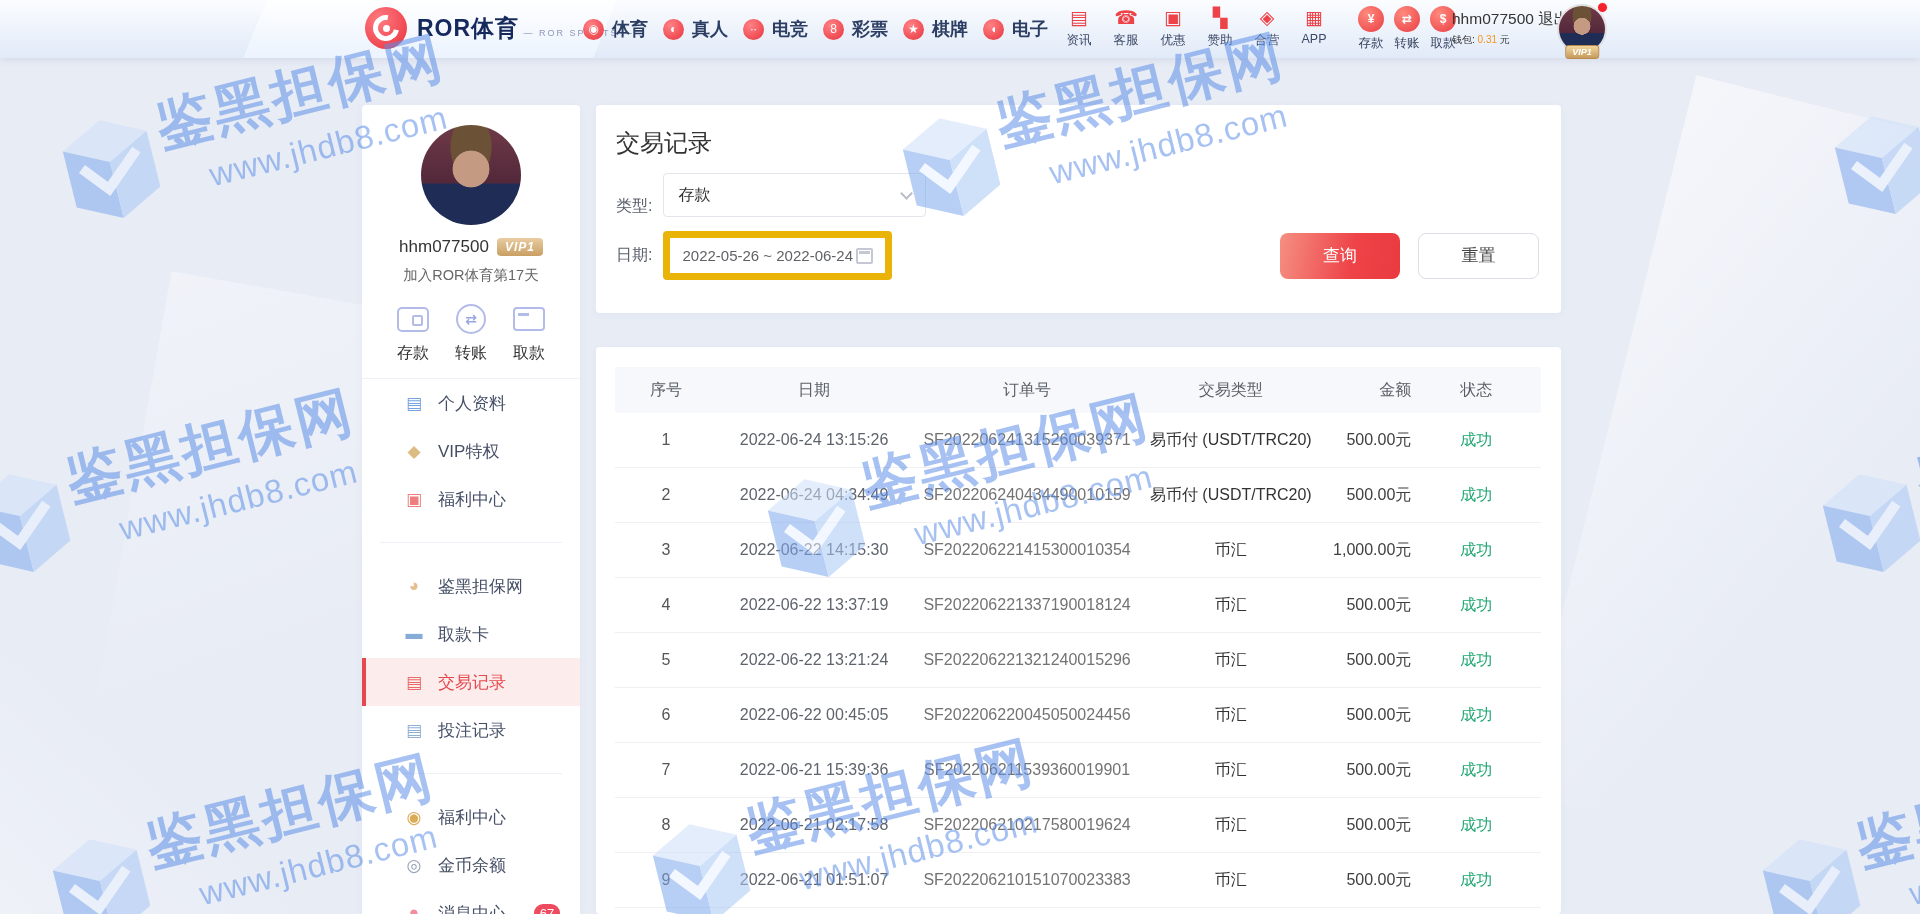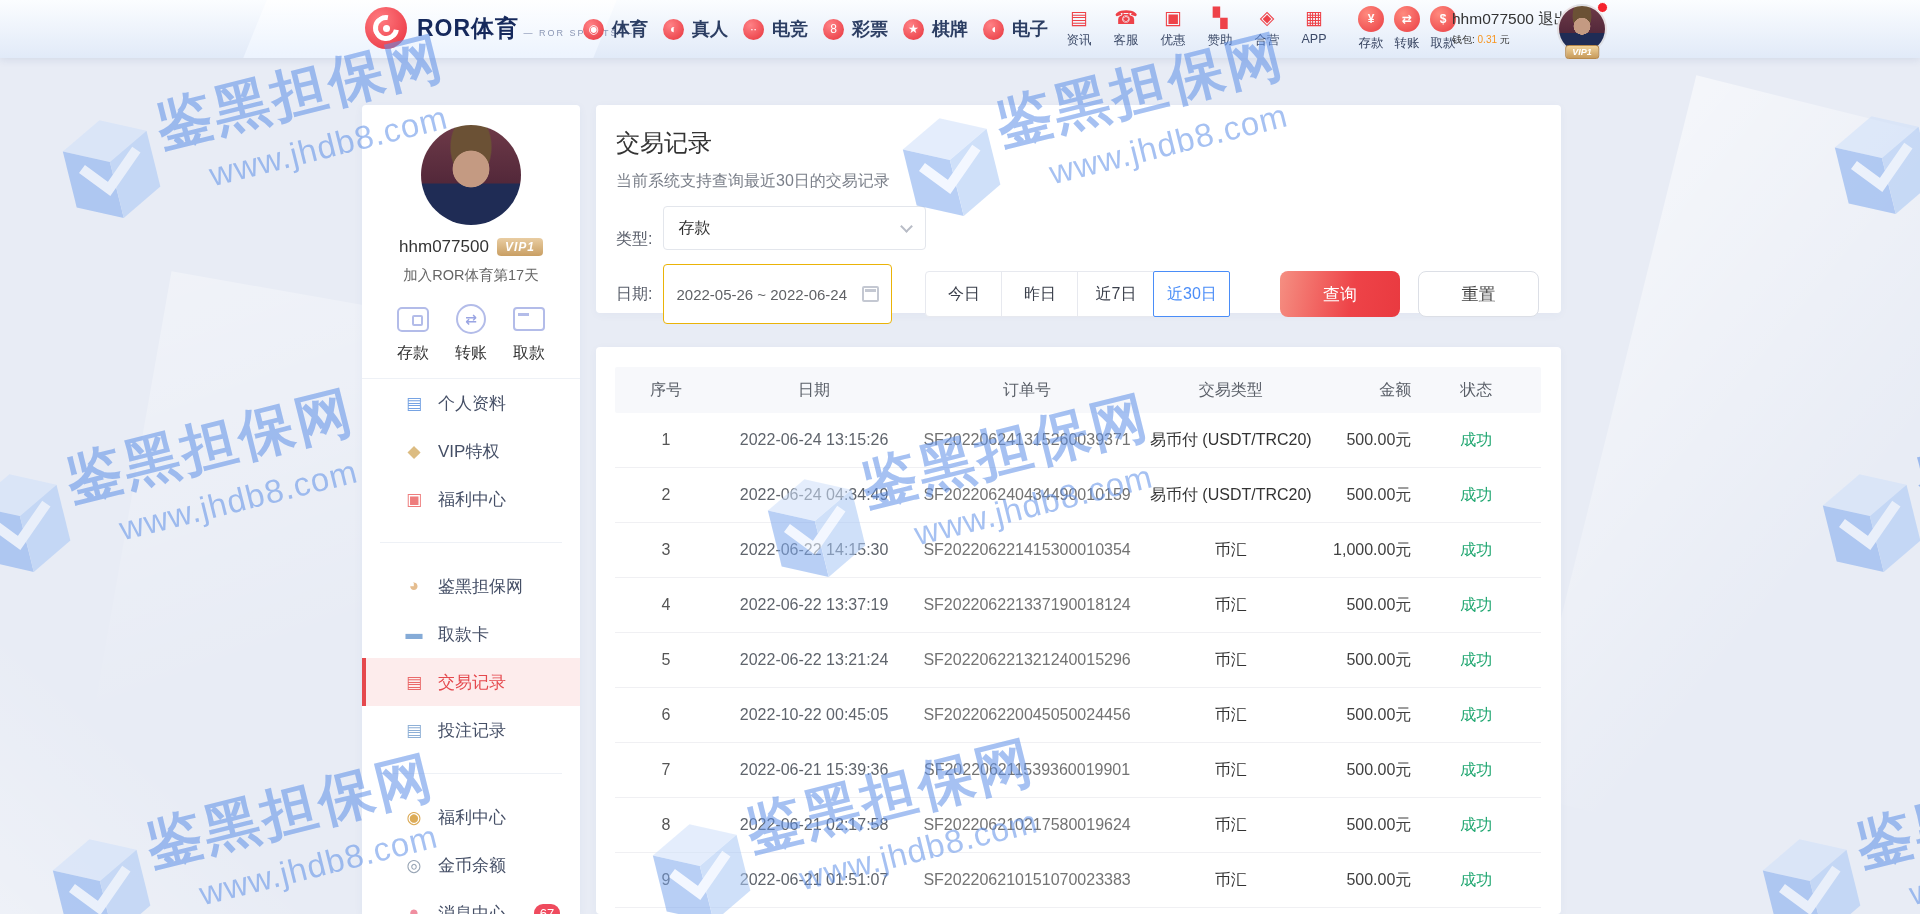--- a/index.html
+++ b/index.html
@@ -120,21 +120,21 @@
   .page-title{font-size:24px;color:#333;font-weight:normal}
   .page-sub{margin-top:12px;font-size:16px;color:#7a7f89}
   .filter-row1{margin-top:14px;display:flex;align-items:flex-end}
   .filter-row2{margin-top:14px;display:flex;align-items:center}
   .flabel{font-size:16px;color:#5a5f6b;margin-right:11px;white-space:nowrap}
   .select{width:263px;height:44px;border:1px solid #e3e6ec;border-radius:4px;background:#fff;
     display:flex;align-items:center;justify-content:space-between;padding:0 14px;
     font-size:16px;color:#333;cursor:pointer}
   .chev{width:9px;height:9px;border-right:2px solid #b8bcc6;border-bottom:2px solid #b8bcc6;
     transform:rotate(45deg);margin-top:-4px}
-  .dateinput{width:229px;height:60px;border:1px solid #eab308;border-radius:4px;background:#fff;
+  .dateinput{width:229px;height:49px;border:7px solid #eab308;border-radius:4px;background:#fff;
     display:flex;align-items:center;justify-content:space-between;padding:16px 12px;
     font-size:15px;color:#606266;cursor:text;white-space:nowrap}
   .cal{width:17px;height:16px;border:2px solid #c4c8d2;border-radius:2px;position:relative;flex:0 0 auto}
   .cal::before{content:"";position:absolute;top:1px;left:1px;right:1px;height:3px;background:#c4c8d2}
   .range-group{display:flex;margin-left:33px}
   .range-btn{width:77px;height:46px;background:#fff;border:1px solid #e7e9ef;margin-left:-1px;
     display:flex;align-items:center;justify-content:center;font-size:16px;color:#3a3f4b;cursor:pointer}
   .range-btn:first-child{border-radius:4px 0 0 4px;margin-left:0}
   .range-btn:last-child{border-radius:0 4px 4px 0}
   .range-btn.active{color:#4a8df8;border-color:#4a8df8;z-index:1;border-radius:2px}
@@ -339,40 +339,33 @@
           <span class="mi" style="color: rgb(240, 142, 160);">●</span>
           <span>消息中心</span>
           <span class="menu-badge">67</span>
         </div>
       </div>
     </div>
 </div>
 
 <div class="card card1">
   <h1 class="page-title">交易记录</h1>
-  <div class="page-sub">当前系统支持查询最近30日的交易记录</div>
   <div class="filter-row1">
     <span class="flabel">类型:</span>
     <div class="select">
       <span>存款</span>
       <span class="chev"></span>
     </div>
   </div>
   <div class="filter-row2">
     <span class="flabel">日期:</span>
     <div class="dateinput">
       <span>2022-05-26 ~ 2022-06-24</span>
       <span class="cal"></span>
     </div>
-    <div class="range-group">
-        <div class="range-btn">今日</div>
-        <div class="range-btn">昨日</div>
-        <div class="range-btn">近7日</div>
-        <div class="range-btn active">近30日</div>
-      </div>
     <button class="btn btn-search">查询</button>
     <button class="btn btn-reset">重置</button>
   </div>
 </div>
 
 <div class="card card2">
   <div class="table">
     <div class="thead" id="thead">
         <div class="th c-seq">序号</div>
         <div class="th c-date">日期</div>
@@ -417,21 +410,21 @@
         <div class="trow">
           <div class="td c-seq">5</div>
           <div class="td c-date">2022-06-22 13:21:24</div>
           <div class="td c-order">SF202206221321240015296</div>
           <div class="td c-type">币汇</div>
           <div class="td c-amount">500.00元</div>
           <div class="td c-status">成功</div>
         </div>
         <div class="trow">
           <div class="td c-seq">6</div>
-          <div class="td c-date">2022-10-22 00:45:05</div>
+          <div class="td c-date">2022-06-22 00:45:05</div>
           <div class="td c-order">SF202206220045050024456</div>
           <div class="td c-type">币汇</div>
           <div class="td c-amount">500.00元</div>
           <div class="td c-status">成功</div>
         </div>
         <div class="trow">
           <div class="td c-seq">7</div>
           <div class="td c-date">2022-06-21 15:39:36</div>
           <div class="td c-order">SF202206211539360019901</div>
           <div class="td c-type">币汇</div>

